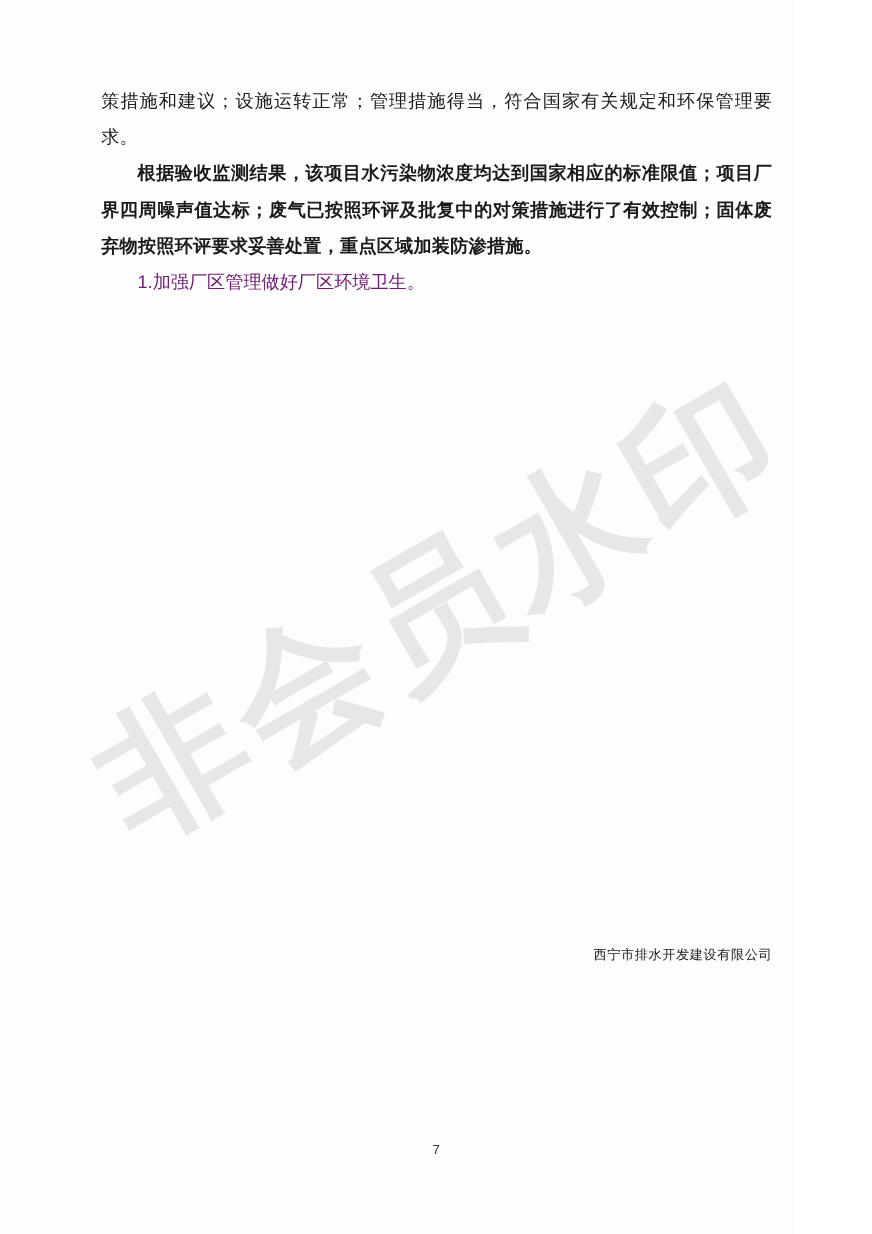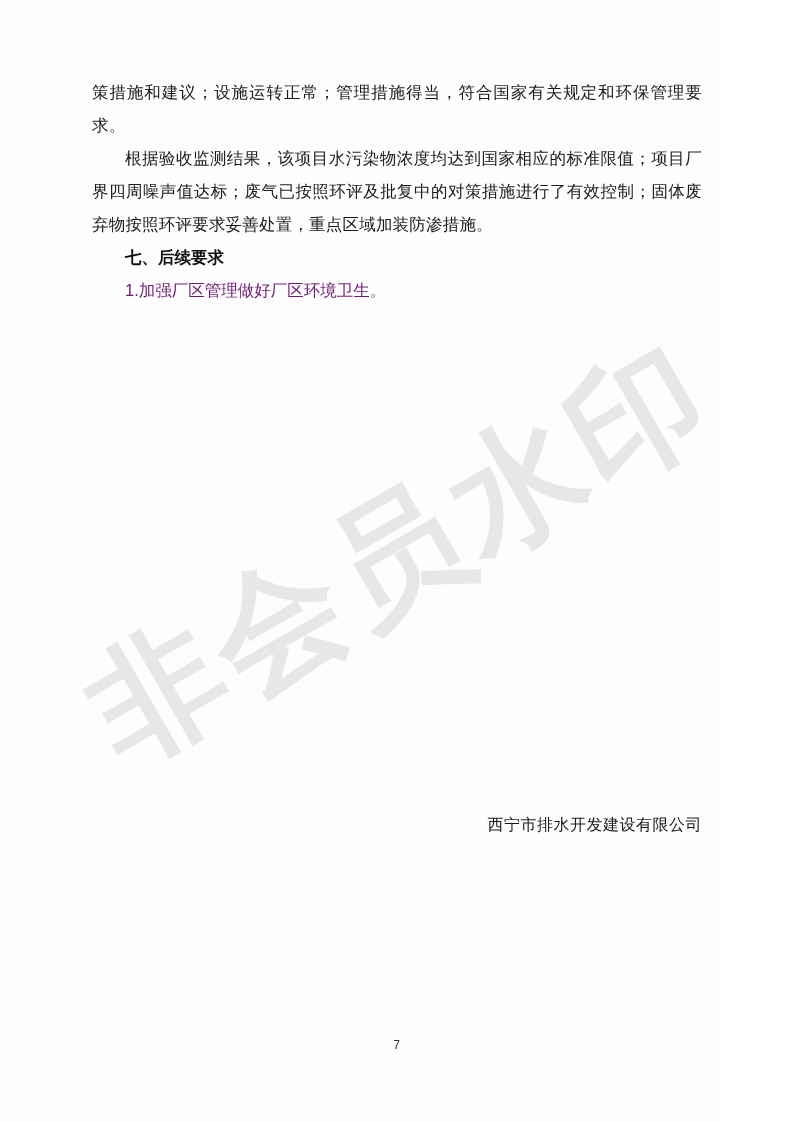--- a/index.html
+++ b/index.html
@@ -34,20 +34,21 @@
     font-size: 16.5px;
     line-height: 33px;
     letter-spacing: 0.2px;
     text-align: justify;
     text-justify: inter-ideograph;
     margin: 0 0 0 0;
     color: #1a1a1a;
   }
   .indent {
     text-indent: 33px;
+    font-weight: bold;
   }
   .heading {
     font-size: 16.5px;
     line-height: 33px;
     font-weight: bold;
     text-indent: 33px;
     color: #111111;
     margin: 0;
   }
   .list-item {
@@ -61,24 +62,25 @@
   }
   .signature {
     position: absolute;
     left: 92px;
     top: 808px;
     width: 610px;
     text-align: right;
     padding-right: 4px;
   }
   .sig-line {
-    font-size: 16px;
+    font-size: 12px;
     line-height: 33px;
     color: #1a1a1a;
     letter-spacing: 0.5px;
+    margin-top: 44px;
   }
   .page-number {
     position: absolute;
     left: 0;
     top: 1038px;
     width: 793px;
     text-align: center;
     font-size: 12px;
     color: #333333;
   }
@@ -104,21 +106,20 @@
   }
 </style>
 </head>
 <body>
 
 <div class="page">
 
   <div class="content">
     <p class="para">策措施和建议；设施运转正常；管理措施得当，符合国家有关规定和环保管理要求。</p>
     <p class="para indent">根据验收监测结果，该项目水污染物浓度均达到国家相应的标准限值；项目厂界四周噪声值达标；废气已按照环评及批复中的对策措施进行了有效控制；固体废弃物按照环评要求妥善处置，重点区域加装防渗措施。</p>
-    <p class="heading">七、后续要求</p>
     <p class="list-item">1.加强厂区管理做好厂区环境卫生。</p>
   </div>
 
   <div class="watermark">
     <span>非会员水印</span>
   </div>
 
   <div class="signature">
     <div class="sig-line">西宁市排水开发建设有限公司</div>
   </div>

